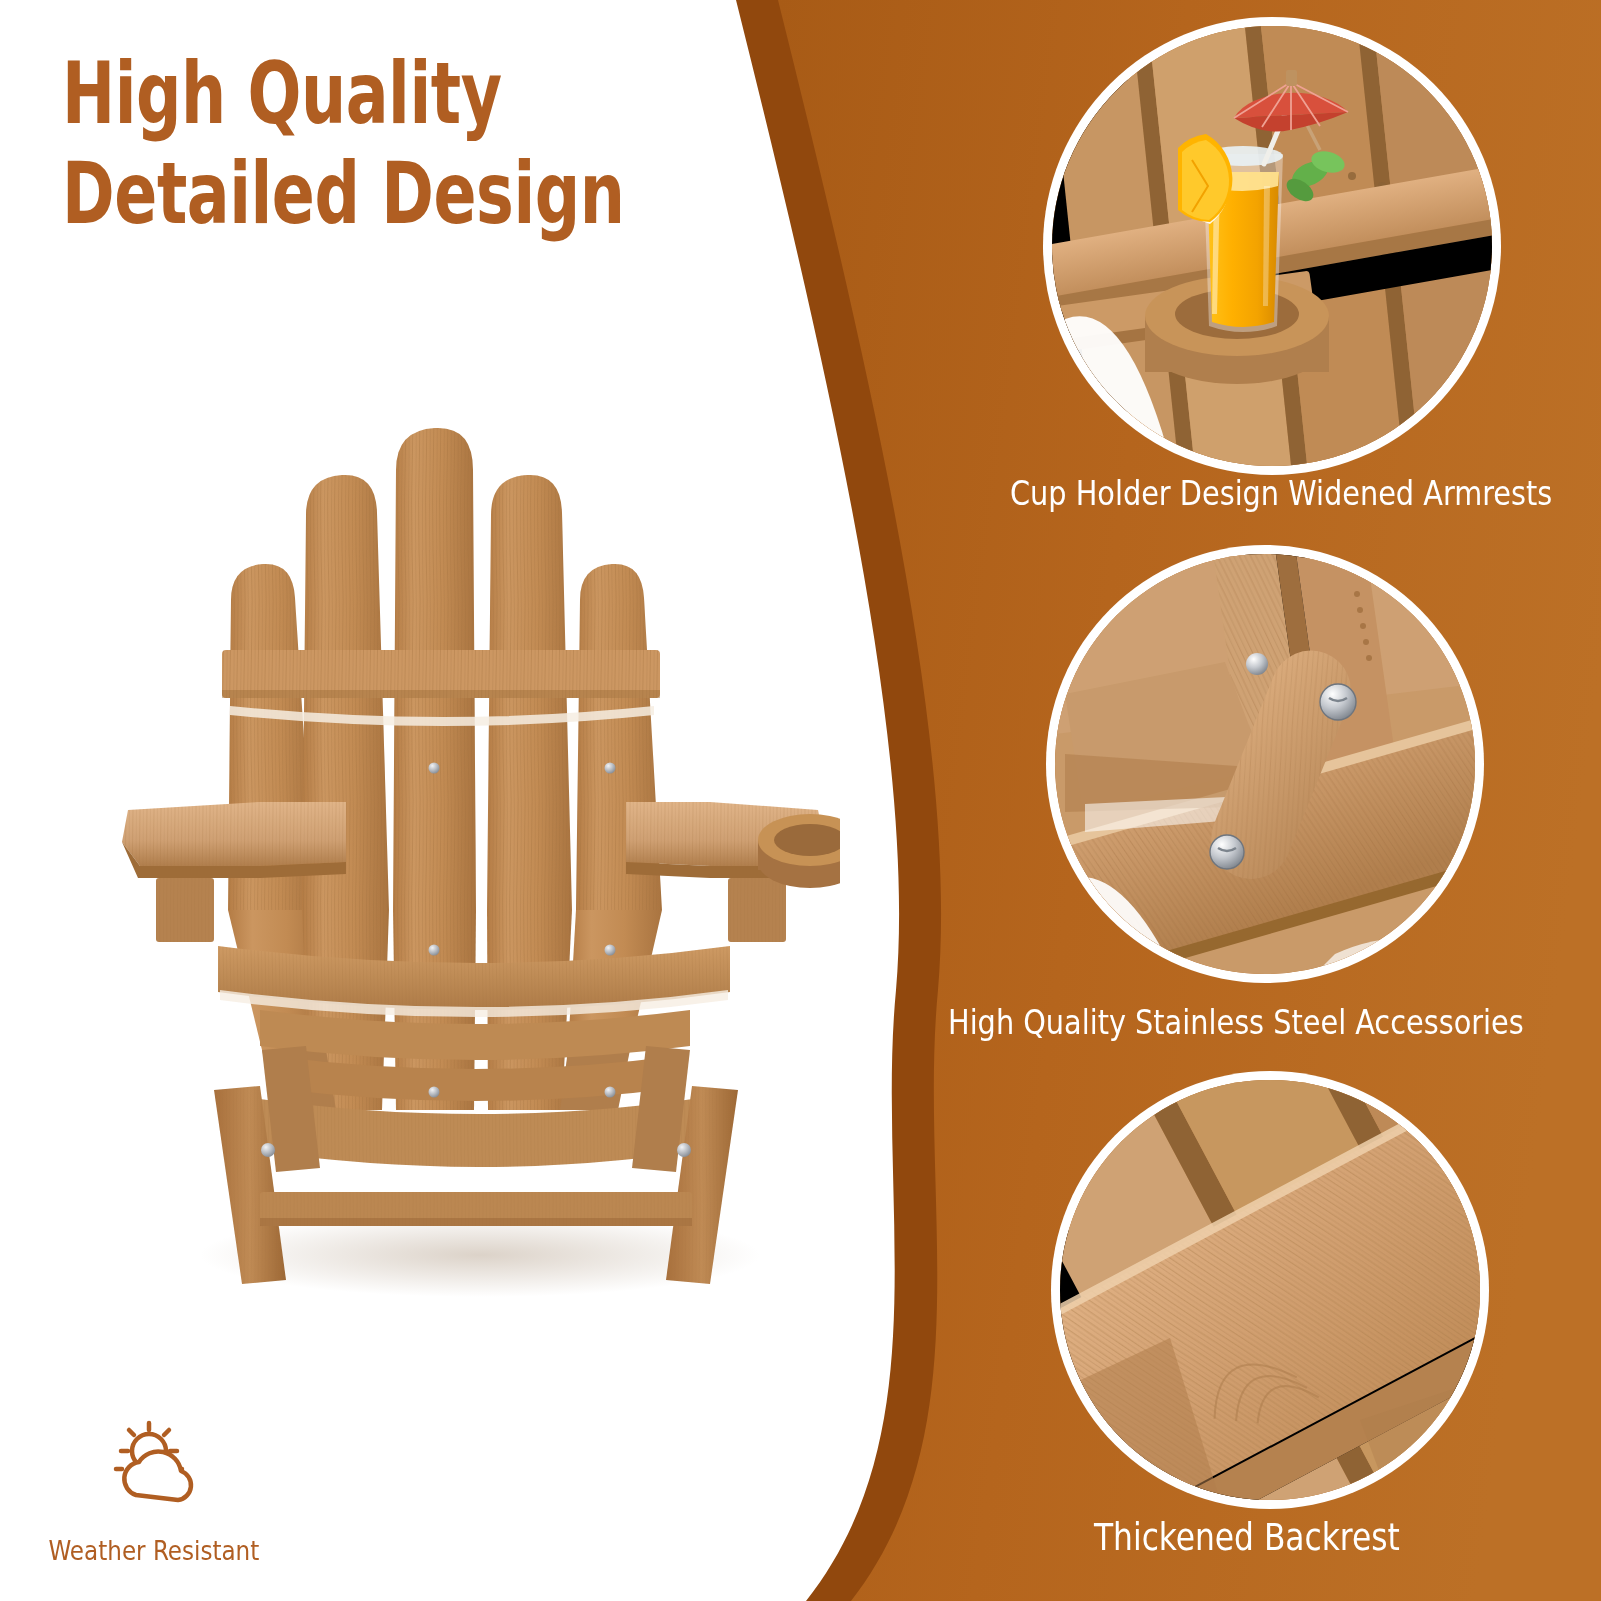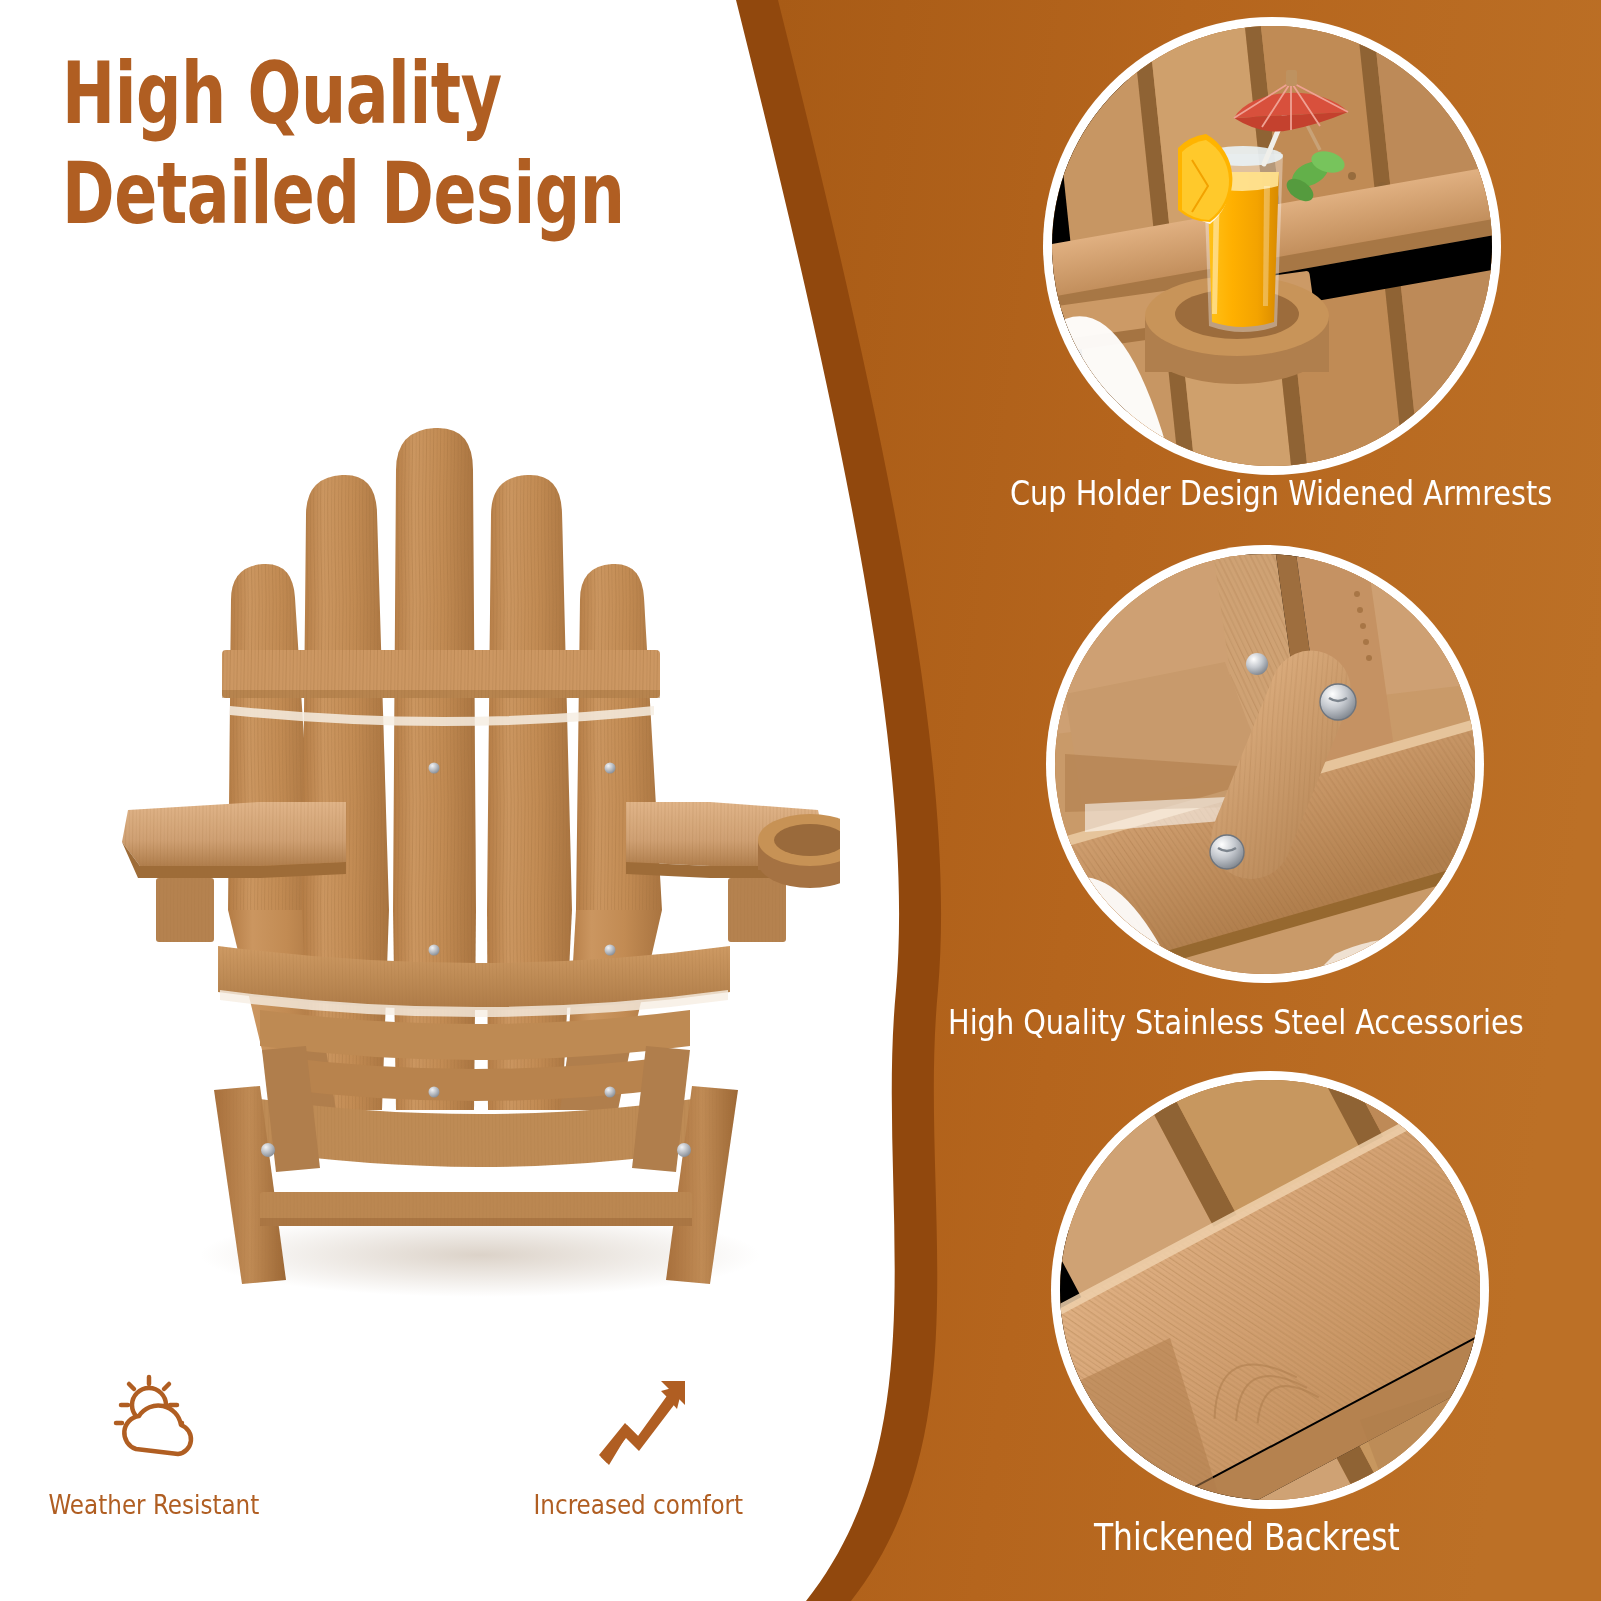--- a/index.html
+++ b/index.html
@@ -30,21 +30,21 @@
   .headline .l{display:block;white-space:nowrap;}
 
   
   .product{
     position:absolute;left:110px;top:350px;width:730px;height:960px;
   }
   .product svg{display:block;width:100%;height:100%;}
 
   
   .features{
-    position:absolute;left:46px;top:1320px;width:700px;height:200px;
+    position:absolute;left:46px;top:1366px;width:700px;height:200px;
     display:flex;justify-content:space-between;align-items:flex-end;text-align:right;
   }
   .feature{width:215px;display:flex;flex-direction:column;align-items:center;}
   .feature .ficon{height:104px;display:flex;align-items:flex-end;justify-content:center;}
   .feature .flabel{
     margin-top:18px;
     color:#B05E22;
     font-family:"DejaVu Sans Condensed","Liberation Sans Narrow","Liberation Sans",sans-serif;
     font-size:27px;font-weight:400;white-space:nowrap;
     transform:scaleX(0.95);
@@ -249,30 +249,20 @@
       <div class="ficon">
         <svg width="104" height="100" viewBox="0 0 104 100" fill="none" stroke="#B05E22" stroke-width="4.5" stroke-linecap="round" stroke-linejoin="round">
           <circle cx="47" cy="34" r="17"></circle>
           <path d="M47 6 v7 M67 13 l-5 5 M27 13 l5 5 M75 34 h-7 M19 34 h7 M14 52 h6 M80 52 h-6"></path>
           <path d="M34 78 a17 17 0 0 1 3 -33 a23 23 0 0 1 42 9 a15 15 0 0 1 -3 29 Z" fill="#FFFFFF" stroke="#B05E22"></path>
         </svg>
       </div>
       <div class="flabel">Weather Resistant</div>
     </div>
 
-    <div class="feature">
-      <div class="ficon">
-        <svg width="104" height="100" viewBox="0 0 104 100">
-          <path d="M14 86 L40 54 L52 66 L80 26 L74 20 L96 14 L90 38 L84 31 L52 76 L40 64 L22 94 Z" fill="#B05E22"></path>
-          <path d="M12 84 L38 52 L51 65 L82 22 L90 30 L52 80 L39 67 L20 92 Z" fill="#B05E22"></path>
-          <path d="M74 10 L98 10 L98 34 Z" fill="#B05E22"></path>
-        </svg>
-      </div>
-      <div class="flabel">Increased comfort</div>
-    </div>
 
   </div>
 
   <div class="inset" style="left:1052px;top:26px;width:440px;height:440px;">
     <svg viewBox="0 0 440 440" preserveAspectRatio="xMidYMid slice">
       <defs>
         <linearGradient id="bgslat" x1="0" y1="0" x2="1" y2="0.3">
           <stop offset="0" stop-color="#C79663"></stop>
           <stop offset="1" stop-color="#B5824F"></stop>
         </linearGradient>

